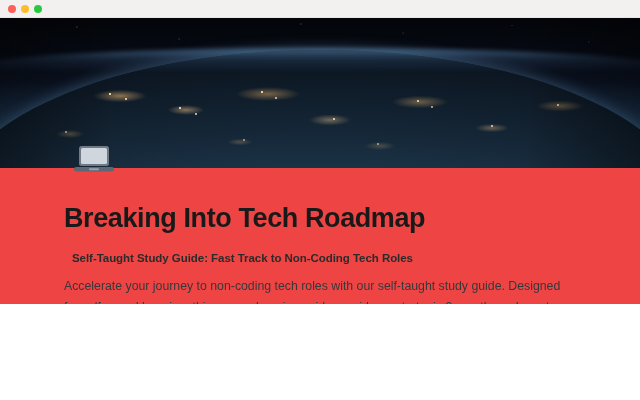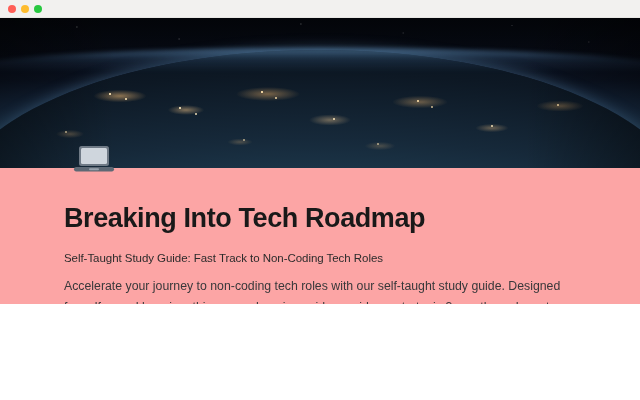--- a/index.html
+++ b/index.html
@@ -44,21 +44,21 @@
   .dot.red    { background: #ff5f57; }
   .dot.yellow { background: #febc2e; }
   .dot.green  { background: #28c840; }
 
   
   .page {
     position: absolute;
     left: 0; top: 18px;
     width: 640px;
     height: 286px;
-    background: #fca5a5;
+    background: #ef4444;
     overflow: hidden;
   }
 
   
   .cover {
     position: relative;
     width: 640px;
     height: 150px;
     overflow: hidden;
     background: #05070d;
@@ -165,23 +165,23 @@
   }
   .page-title {
     margin: 0;
     font-size: 27px;
     line-height: 32px;
     font-weight: bold;
     letter-spacing: -0.4px;
     color: #191919;
   }
   .subtitle {
-    margin: 18px 0 0 0;
+    margin: 18px 0 0 8px;
     font-size: 11.5px;
-    font-weight: normal;
+    font-weight: bold;
     color: #2b2b2b;
     letter-spacing: -0.05px;
   }
   .body-text {
     margin: 12px 0 0 0;
     font-size: 12.3px;
     line-height: 21px;
     color: #38383a;
     max-width: 512px;
   }

